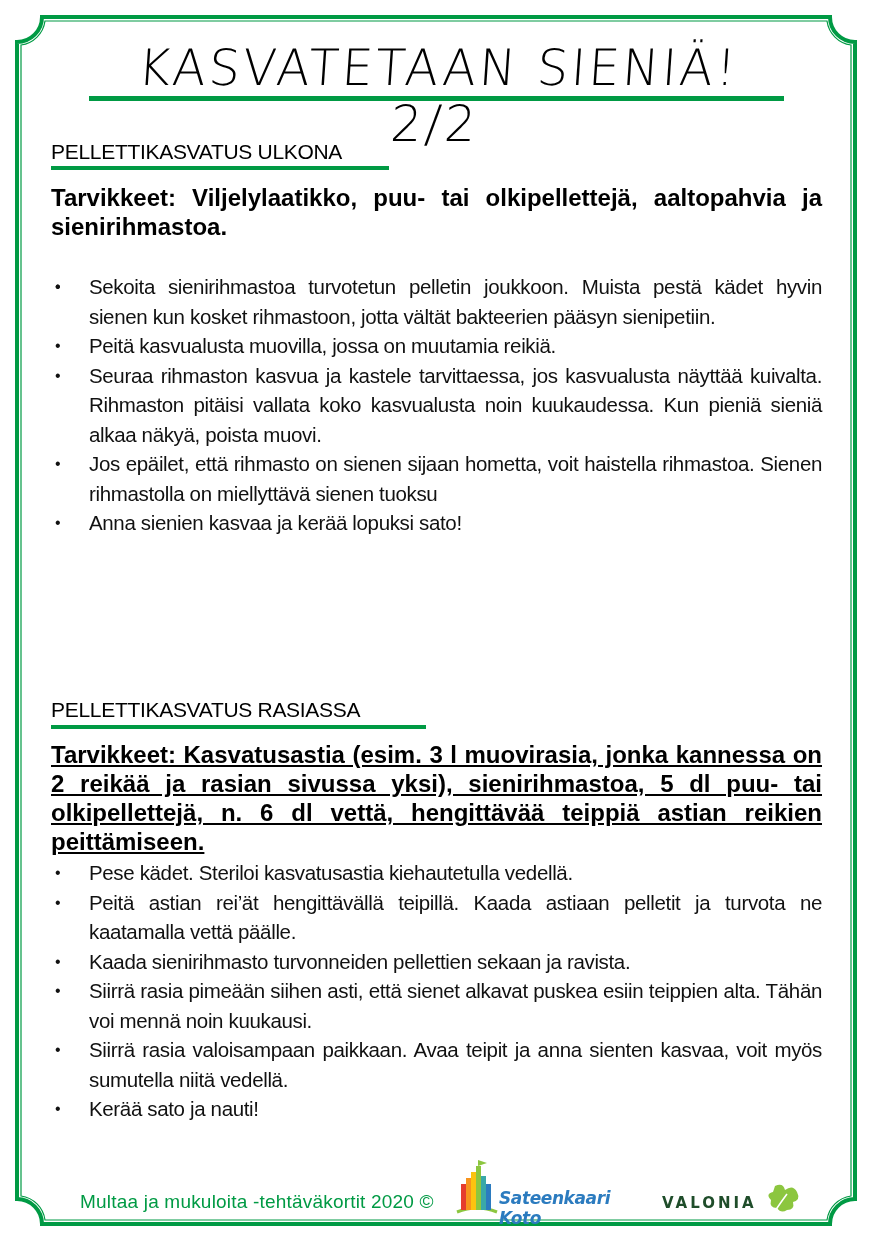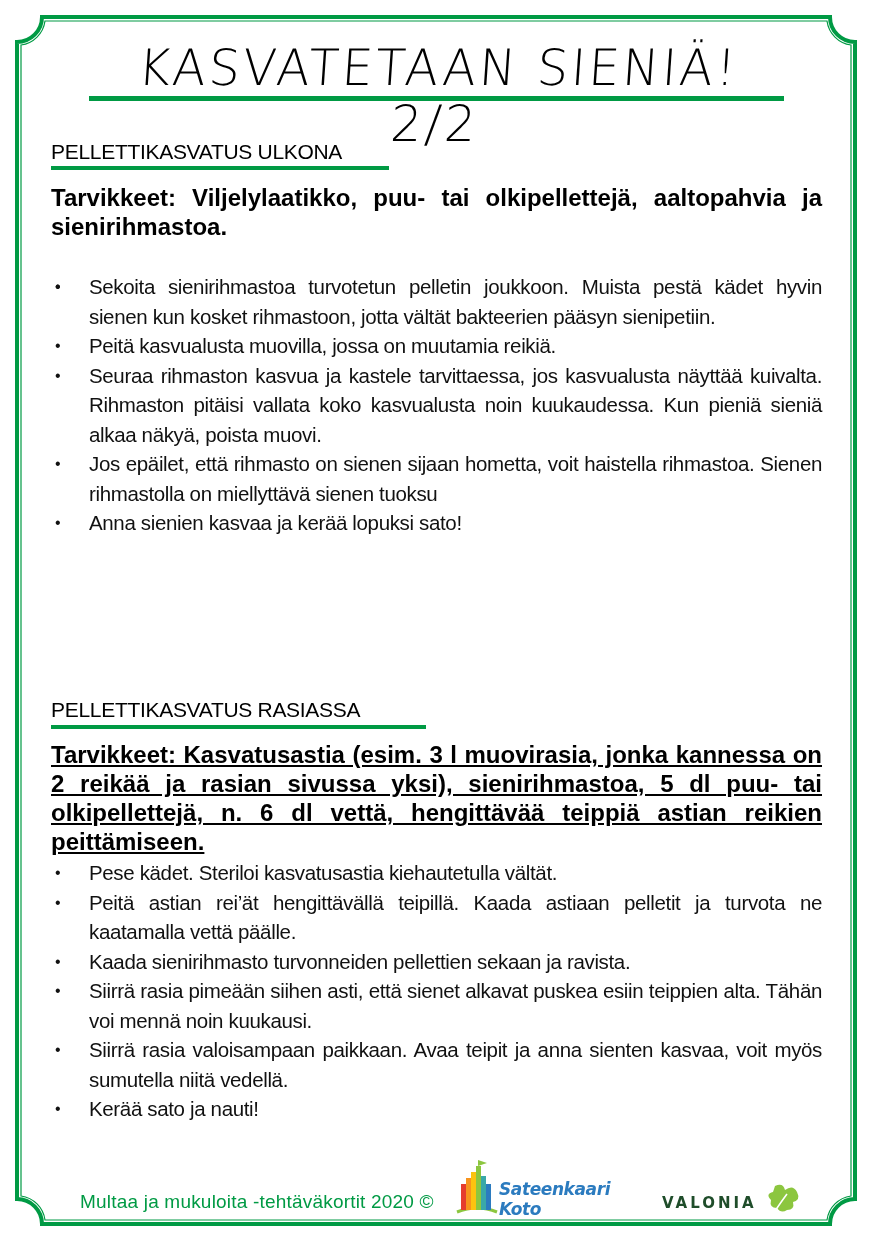--- a/index.html
+++ b/index.html
@@ -18,21 +18,21 @@
   .section-underline { position:absolute; left:51px; height:4px; background:#009a44; }
   .supplies {
     position:absolute; left:51px; width:771px; font-weight:bold; font-size:24px; line-height:29px;
     text-align:justify; color:#000;
   }
   ul.steps { position:absolute; left:51px; width:771px; margin:0; padding:0; list-style:none; }
   ul.steps li { position:relative; padding-left:38px; font-size:20.5px; line-height:29.5px; color:#111; text-align:justify; letter-spacing:-0.35px; }
   ul.steps li .bullet { position:absolute; left:4px; top:0; font-size:16px; }
   .footer-text { position:absolute; left:80px; top:1191px; font-size:19px; color:#009a44; letter-spacing:0.2px; }
   .logo-koto { position:absolute; left:455px; top:1160px; width:175px; height:60px; }
-  .koto-text { position:absolute; left:44px; top:19px; font-style:italic; font-weight:bold; font-size:17px; color:#2b7bbf; font-family:"DejaVu Sans", sans-serif; letter-spacing:-0.4px; }
+  .koto-text { position:absolute; left:44px; top:28px; font-style:italic; font-weight:bold; font-size:17px; color:#2b7bbf; font-family:"DejaVu Sans", sans-serif; letter-spacing:-0.4px; }
   .logo-valonia { position:absolute; left:662px; top:1180px; width:140px; height:40px; }
   .valonia-text { position:absolute; left:0; top:14px; font-weight:bold; font-size:15px; letter-spacing:3px; color:#1f4d2a; font-family:"DejaVu Sans", sans-serif; }
 </style>
 </head>
 <body>
 
 <svg class="frame" viewBox="0 0 874 1240" xmlns="http://www.w3.org/2000/svg">
   <path d="M42 17 L830 17 A25 25 0 0 0 855 42 L855 1199 A25 25 0 0 0 830 1224 L42 1224 A25 25 0 0 0 17 1199 L17 42 A25 25 0 0 0 42 17 Z" fill="none" stroke="#009a44" stroke-width="4"></path>
   <path d="M45 21 L827 21 A28 28 0 0 0 851 45 L851 1196 A28 28 0 0 0 827 1220 L45 1220 A28 28 0 0 0 21 1196 L21 45 A28 28 0 0 0 45 21 Z" fill="none" stroke="#009a44" stroke-width="1.2"></path>
 </svg>
@@ -51,21 +51,21 @@
   <li><span class="bullet">•</span><span>Seuraa rihmaston kasvua ja kastele tarvittaessa, jos kasvualusta näyttää kuivalta. Rihmaston pitäisi vallata koko kasvualusta noin kuukaudessa. Kun pieniä sieniä alkaa näkyä, poista muovi.</span></li>
   <li><span class="bullet">•</span><span>Jos epäilet, että rihmasto on sienen sijaan hometta, voit haistella rihmastoa. Sienen rihmastolla on miellyttävä sienen tuoksu</span></li>
   <li><span class="bullet">•</span><span>Anna sienien kasvaa ja kerää lopuksi sato!</span></li>
 </ul>
 
 <div class="section-heading" style="top:698px;">PELLETTIKASVATUS RASIASSA</div>
 <div class="section-underline" style="top:725px; width:375px;"></div>
 <div class="supplies" style="top:740px;text-decoration:underline;">Tarvikkeet: Kasvatusastia (esim. 3 l muovirasia, jonka kannessa on 2 reikää ja rasian sivussa yksi), sienirihmastoa, 5 dl puu- tai olkipellettejä, n. 6 dl vettä, hengittävää teippiä astian reikien peittämiseen.</div>
 
 <ul class="steps" style="top:858px;">
-  <li><span class="bullet">•</span><span>Pese kädet. Steriloi kasvatusastia kiehautetulla vältät.</span></li>
+  <li><span class="bullet">•</span><span>Pese kädet. Steriloi kasvatusastia kiehautetulla vedellä.</span></li>
   <li><span class="bullet">•</span><span>Peitä astian rei’ät hengittävällä teipillä. Kaada astiaan pelletit ja turvota ne kaatamalla vettä päälle.</span></li>
   <li><span class="bullet">•</span><span>Kaada sienirihmasto turvonneiden pellettien sekaan ja ravista.</span></li>
   <li><span class="bullet">•</span><span>Siirrä rasia pimeään siihen asti, että sienet alkavat puskea esiin teippien alta. Tähän voi mennä noin kuukausi.</span></li>
   <li><span class="bullet">•</span><span>Siirrä rasia valoisampaan paikkaan. Avaa teipit ja anna sienten kasvaa, voit myös sumutella niitä vedellä.</span></li>
   <li><span class="bullet">•</span><span>Kerää sato ja nauti!</span></li>
 </ul>
 
 <div class="footer-text">Multaa ja mukuloita -tehtäväkortit 2020 ©</div>
 
 <div class="logo-koto">

